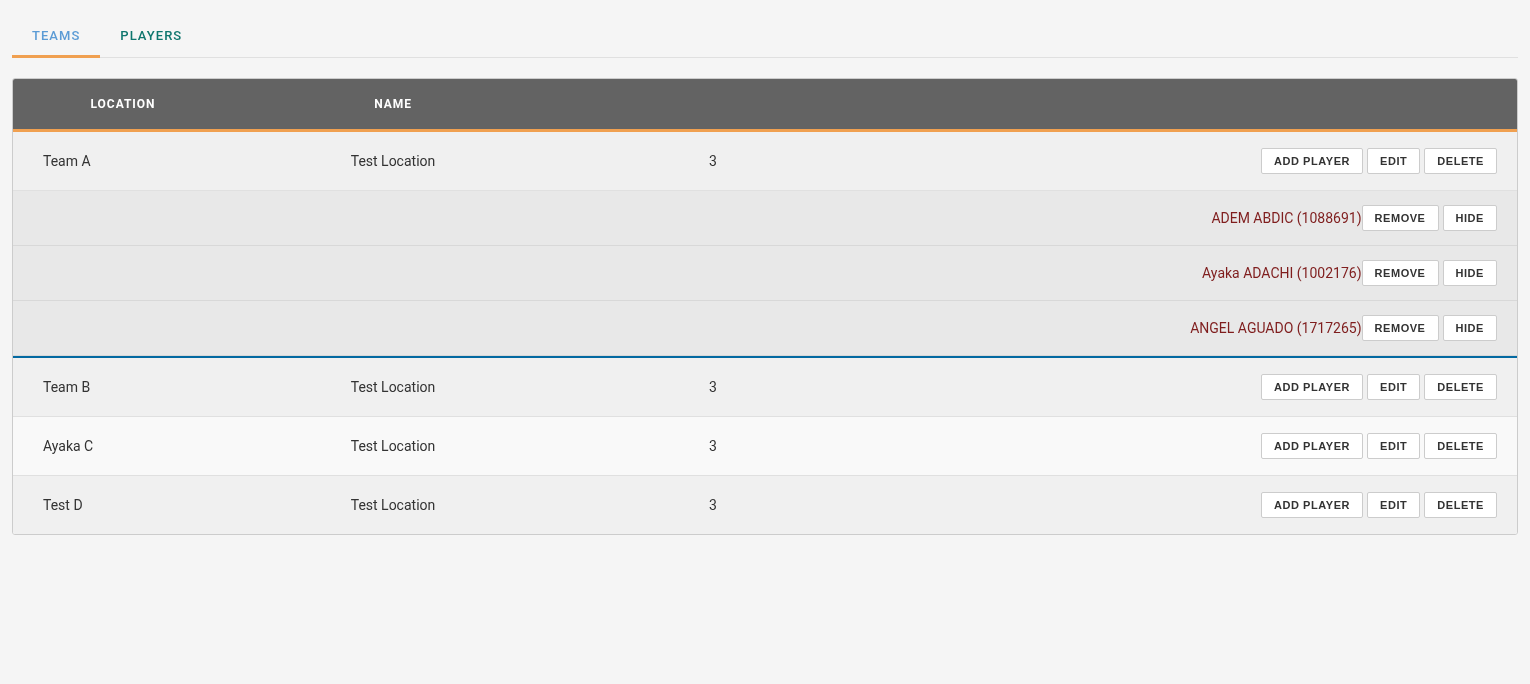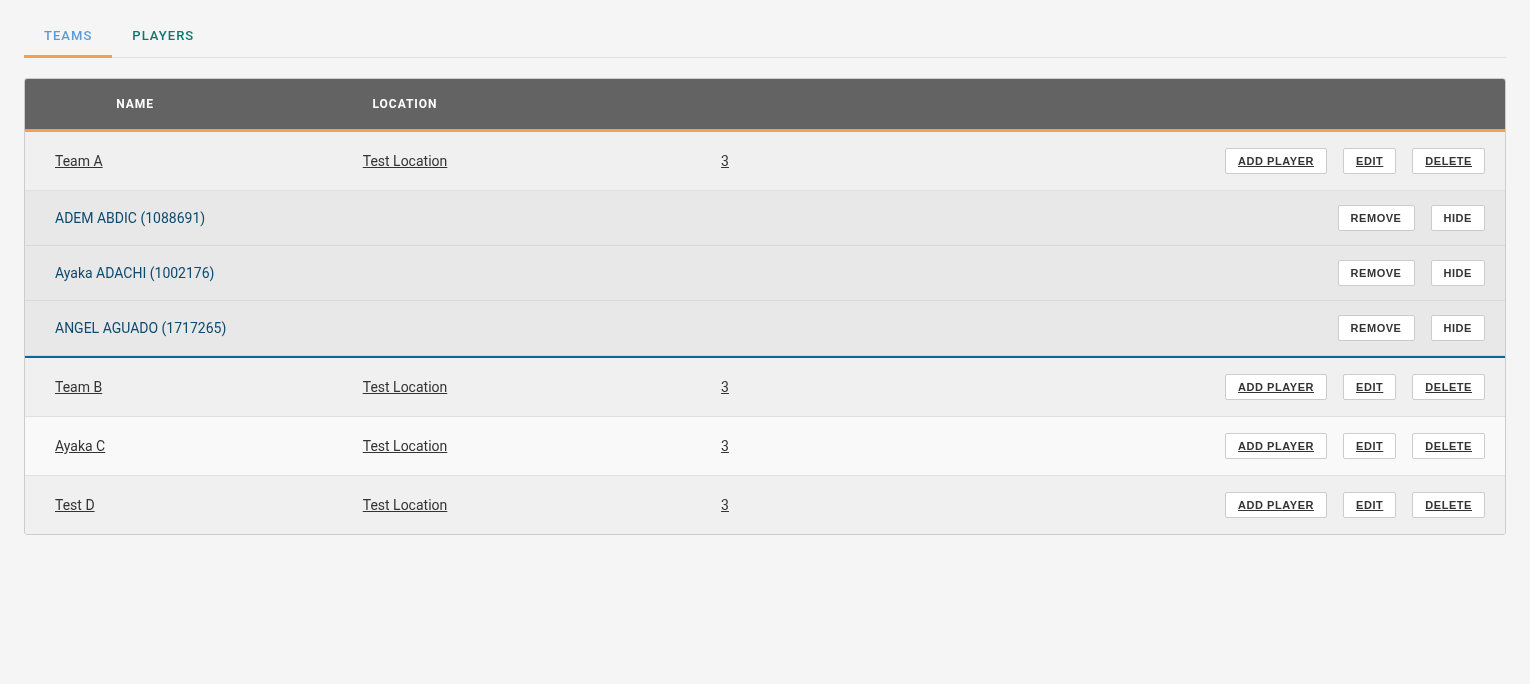--- a/index.html
+++ b/index.html
@@ -3,21 +3,21 @@
   <meta charset="utf-8">
   <style>
     * { box-sizing: border-box; margin: 0; padding: 0; }
     body {
       font-family: 'Roboto', Arial, sans-serif;
       background: #f5f5f5;
       color: #333;
       font-size: 14px;
     }
     .page-wrapper {
-      padding: 16px 24px;
+      padding: 16px 12px;
       max-width: 1530px;
     }
     
     .tabs {
       display: flex;
       border-bottom: 1px solid #e0e0e0;
       margin-bottom: 20px;
     }
     .tab {
       padding: 12px 20px;
@@ -70,45 +70,45 @@
       background: #f9f9f9;
       border-bottom: 1px solid #e0e0e0;
       align-items: center;
     }
     .team-row:nth-child(even) {
       background: #f0f0f0;
     }
     .team-row .col {
       padding: 16px 20px;
       text-align: center;
-      text-decoration: underline;
     }
     .team-row .col:first-child {
       text-align: left;
       padding-left: 30px;
     }
 
     
     .player-row {
       display: grid;
       grid-template-columns: 1fr auto;
       background: #e8e8e8;
       border-bottom: 1px solid #d8d8d8;
       align-items: center;
       padding: 14px 20px 14px 30px;
     }
     .player-row .player-name {
       font-size: 14px;
-      color: #0c4a6e;
+      color: #7f1d1d;
+      text-align: right;
     }
 
     
     .btn-group {
       display: flex;
-      gap: 16px;
+      gap: 4px;
       justify-content: flex-end;
       align-items: center;
     }
     .btn {
       border: 1px solid #ccc;
       background: #fff;
       color: #333;
       font-size: 11px;
       font-weight: 600;
       letter-spacing: 0.05em;
@@ -129,22 +129,22 @@
 <div class="page-wrapper">
 
   <nav class="tabs">
     <div class="tab active">TEAMS</div>
     <div class="tab">PLAYERS</div>
   </nav>
 
   <div class="table-container">
 
     <div class="table-header">
+      <div class="col">LOCATION</div>
       <div class="col">NAME</div>
-      <div class="col">LOCATION</div>
       <div class="col"></div>
     </div>
 
     <div class="team-row">
       <div class="col">Team A</div>
       <div class="col">Test Location</div>
       <div class="col">3</div>
       <div class="col">
         <div class="btn-group">
           <button class="btn">ADD PLAYER</button>

